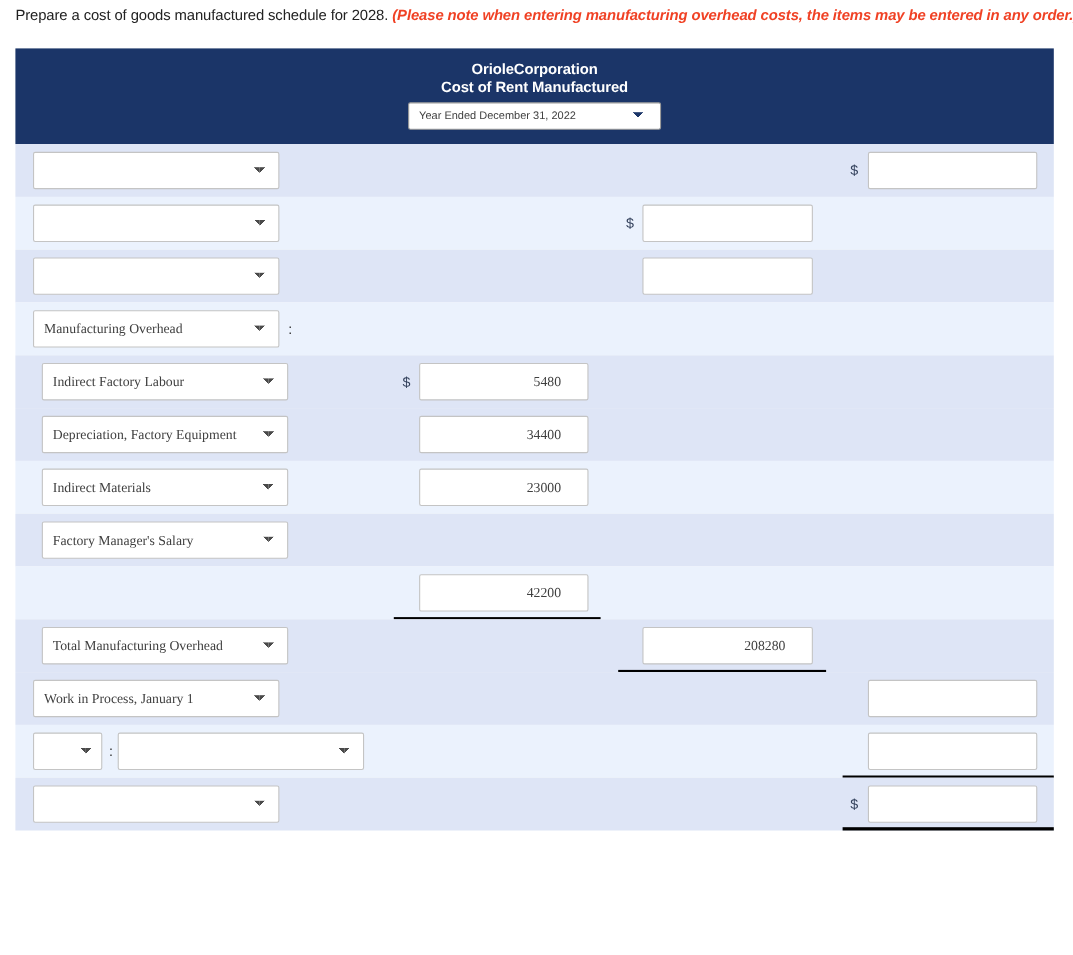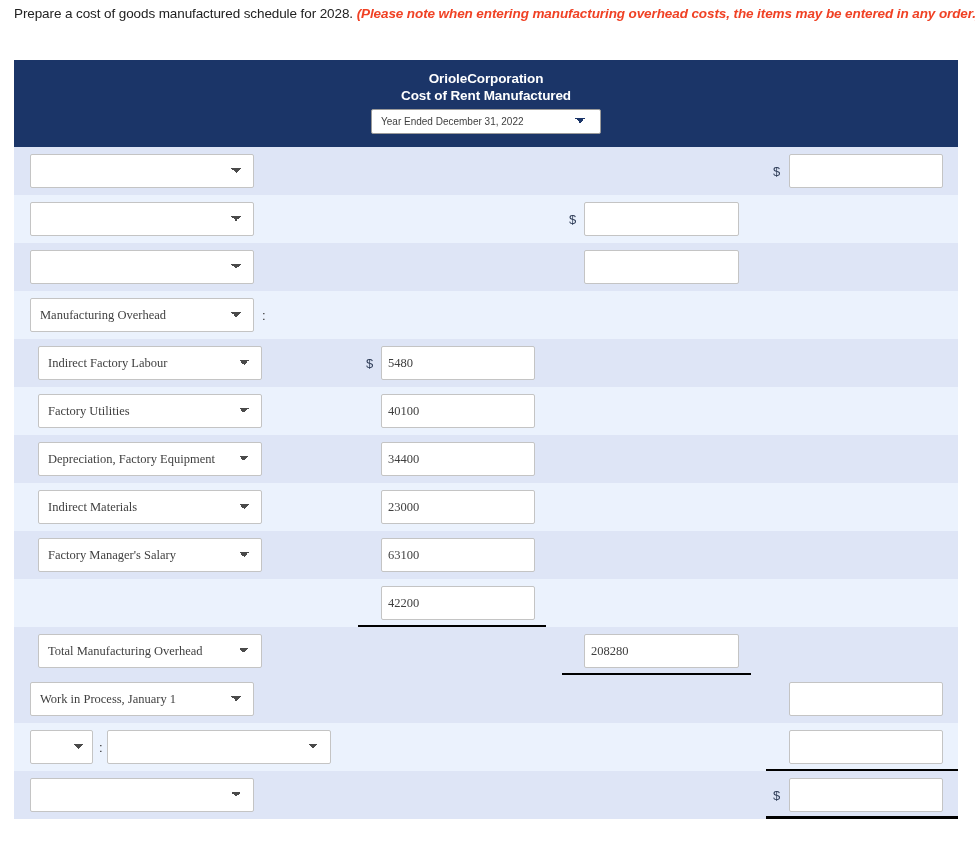--- a/index.html
+++ b/index.html
@@ -23,21 +23,21 @@
   }
   .prompt .note {
     color: #f04124;
     font-style: italic;
     font-weight: bold;
   }
 
   
   .sheet {
     position: absolute;
-    left: 14px; top: 60px;
+    left: 14px; top: 44px;
     width: 944px;
   }
 
   
   .titleblock {
     background: #1b3568;
     height: 87px;
     width: 100%;
     text-align: center;
     color: #ffffff;
@@ -126,21 +126,22 @@
 
   .colon {
     position: absolute;
     top: 50%;
     transform: translateY(-50%);
     font-size: 13px;
     color: #333333;
   }
 
   .numinput {
-    padding-right: 12px;
+    text-align: right;
+    padding-right: 24px;
     padding-left: 6px;
     outline: none;
   }
   
   .col-a { left: 367px; width: 154px; }   
   .col-b { left: 570px; width: 155px; }   
   .col-c { left: 775px; width: 154px; }   
 
   .dollar {
     position: absolute;
@@ -204,35 +205,30 @@
         </div>
         <div class="row even">
           <select class="cellselect indent-1"><option>Manufacturing Overhead</option></select>
           <span class="colon" style="left: 248px;">:</span>
         </div>
         <div class="row odd">
           <select class="cellselect indent-3"><option>Indirect Factory Labour</option></select>
           <span class="dollar col-a">$</span>
           <input type="text" class="numinput col-a" value="5480" style="">
         </div>
-        <div class="row even">
-          <select class="cellselect indent-3"><option>Factory Utilities</option></select>
-          <input type="text" class="numinput col-a" value="40100" style="">
-        </div>
         <div class="row odd">
           <select class="cellselect indent-3"><option>Depreciation, Factory Equipment</option></select>
           <input type="text" class="numinput col-a" value="34400" style="">
         </div>
         <div class="row even">
           <select class="cellselect indent-3"><option>Indirect Materials</option></select>
           <input type="text" class="numinput col-a" value="23000" style="">
         </div>
         <div class="row odd">
           <select class="cellselect indent-3"><option>Factory Manager's Salary</option></select>
-          <input type="text" class="numinput col-a" value="63100" style="">
         </div>
         <div class="row even">
           <input type="text" class="numinput col-a" value="42200" style="">
           <div class="rule under-a"></div>
         </div>
         <div class="row odd">
           <select class="cellselect indent-3"><option>Total Manufacturing Overhead</option></select>
           <input type="text" class="numinput col-b" value="208280" style="">
           <div class="rule under-b"></div>
         </div>

